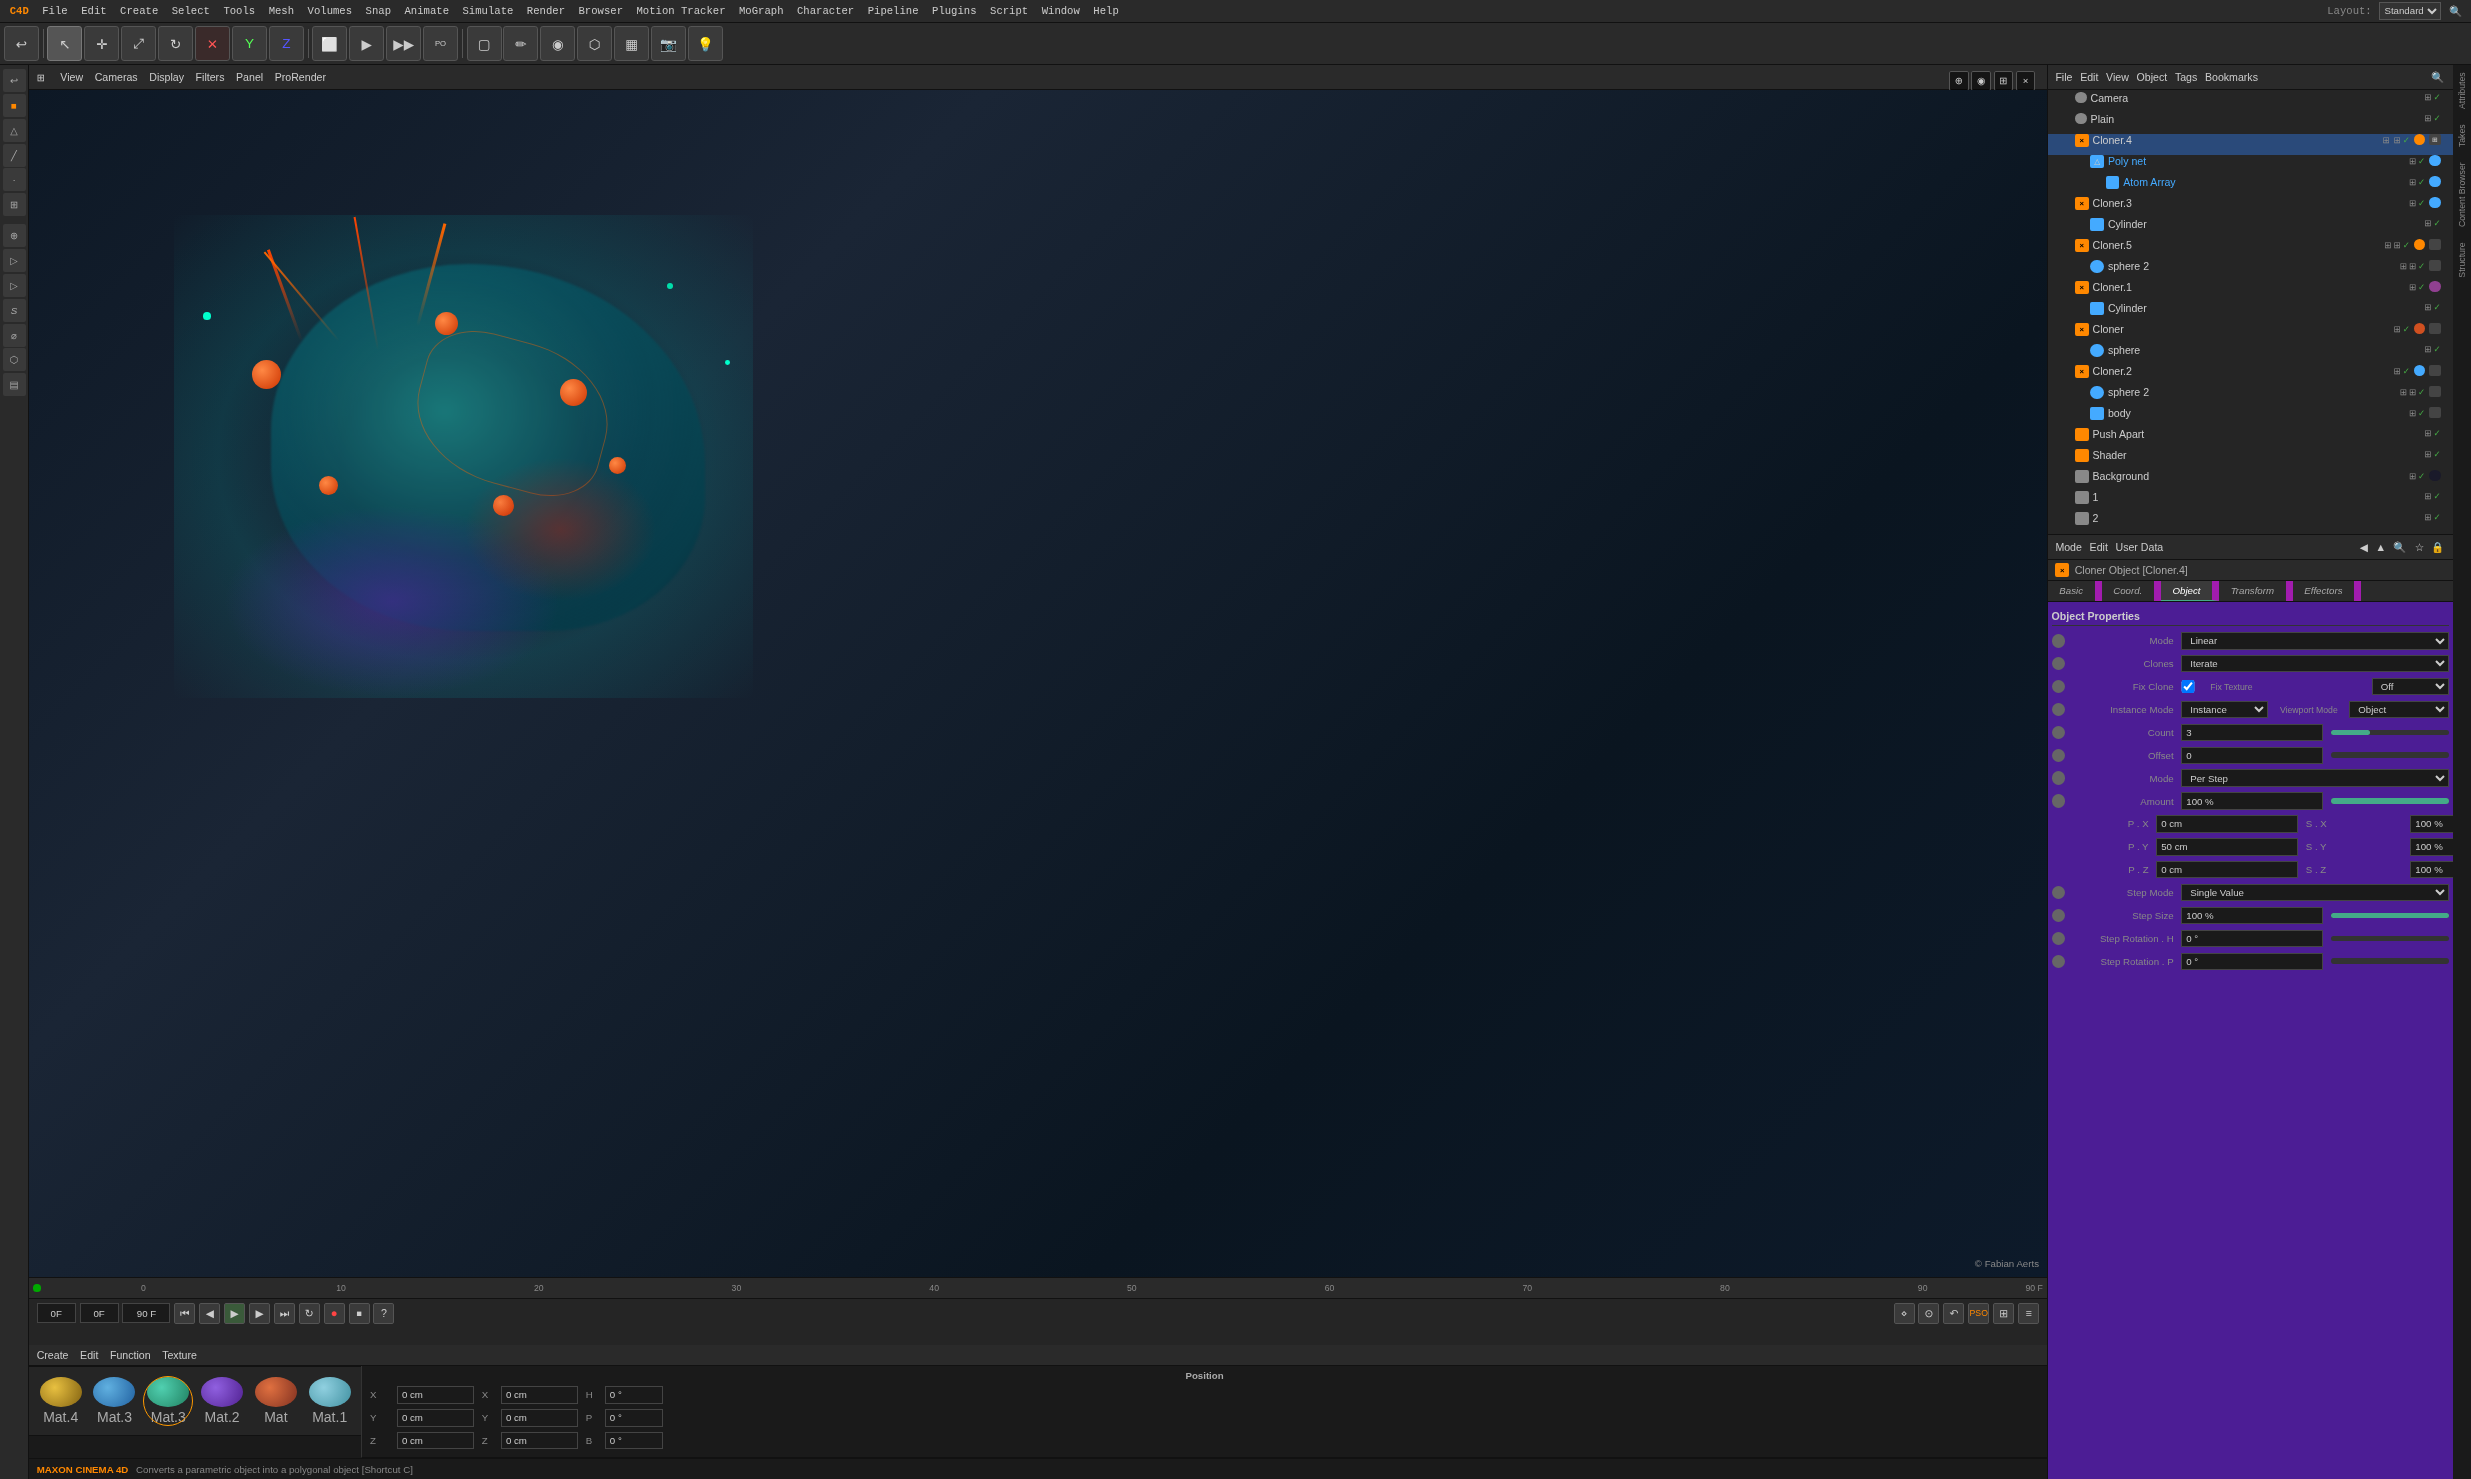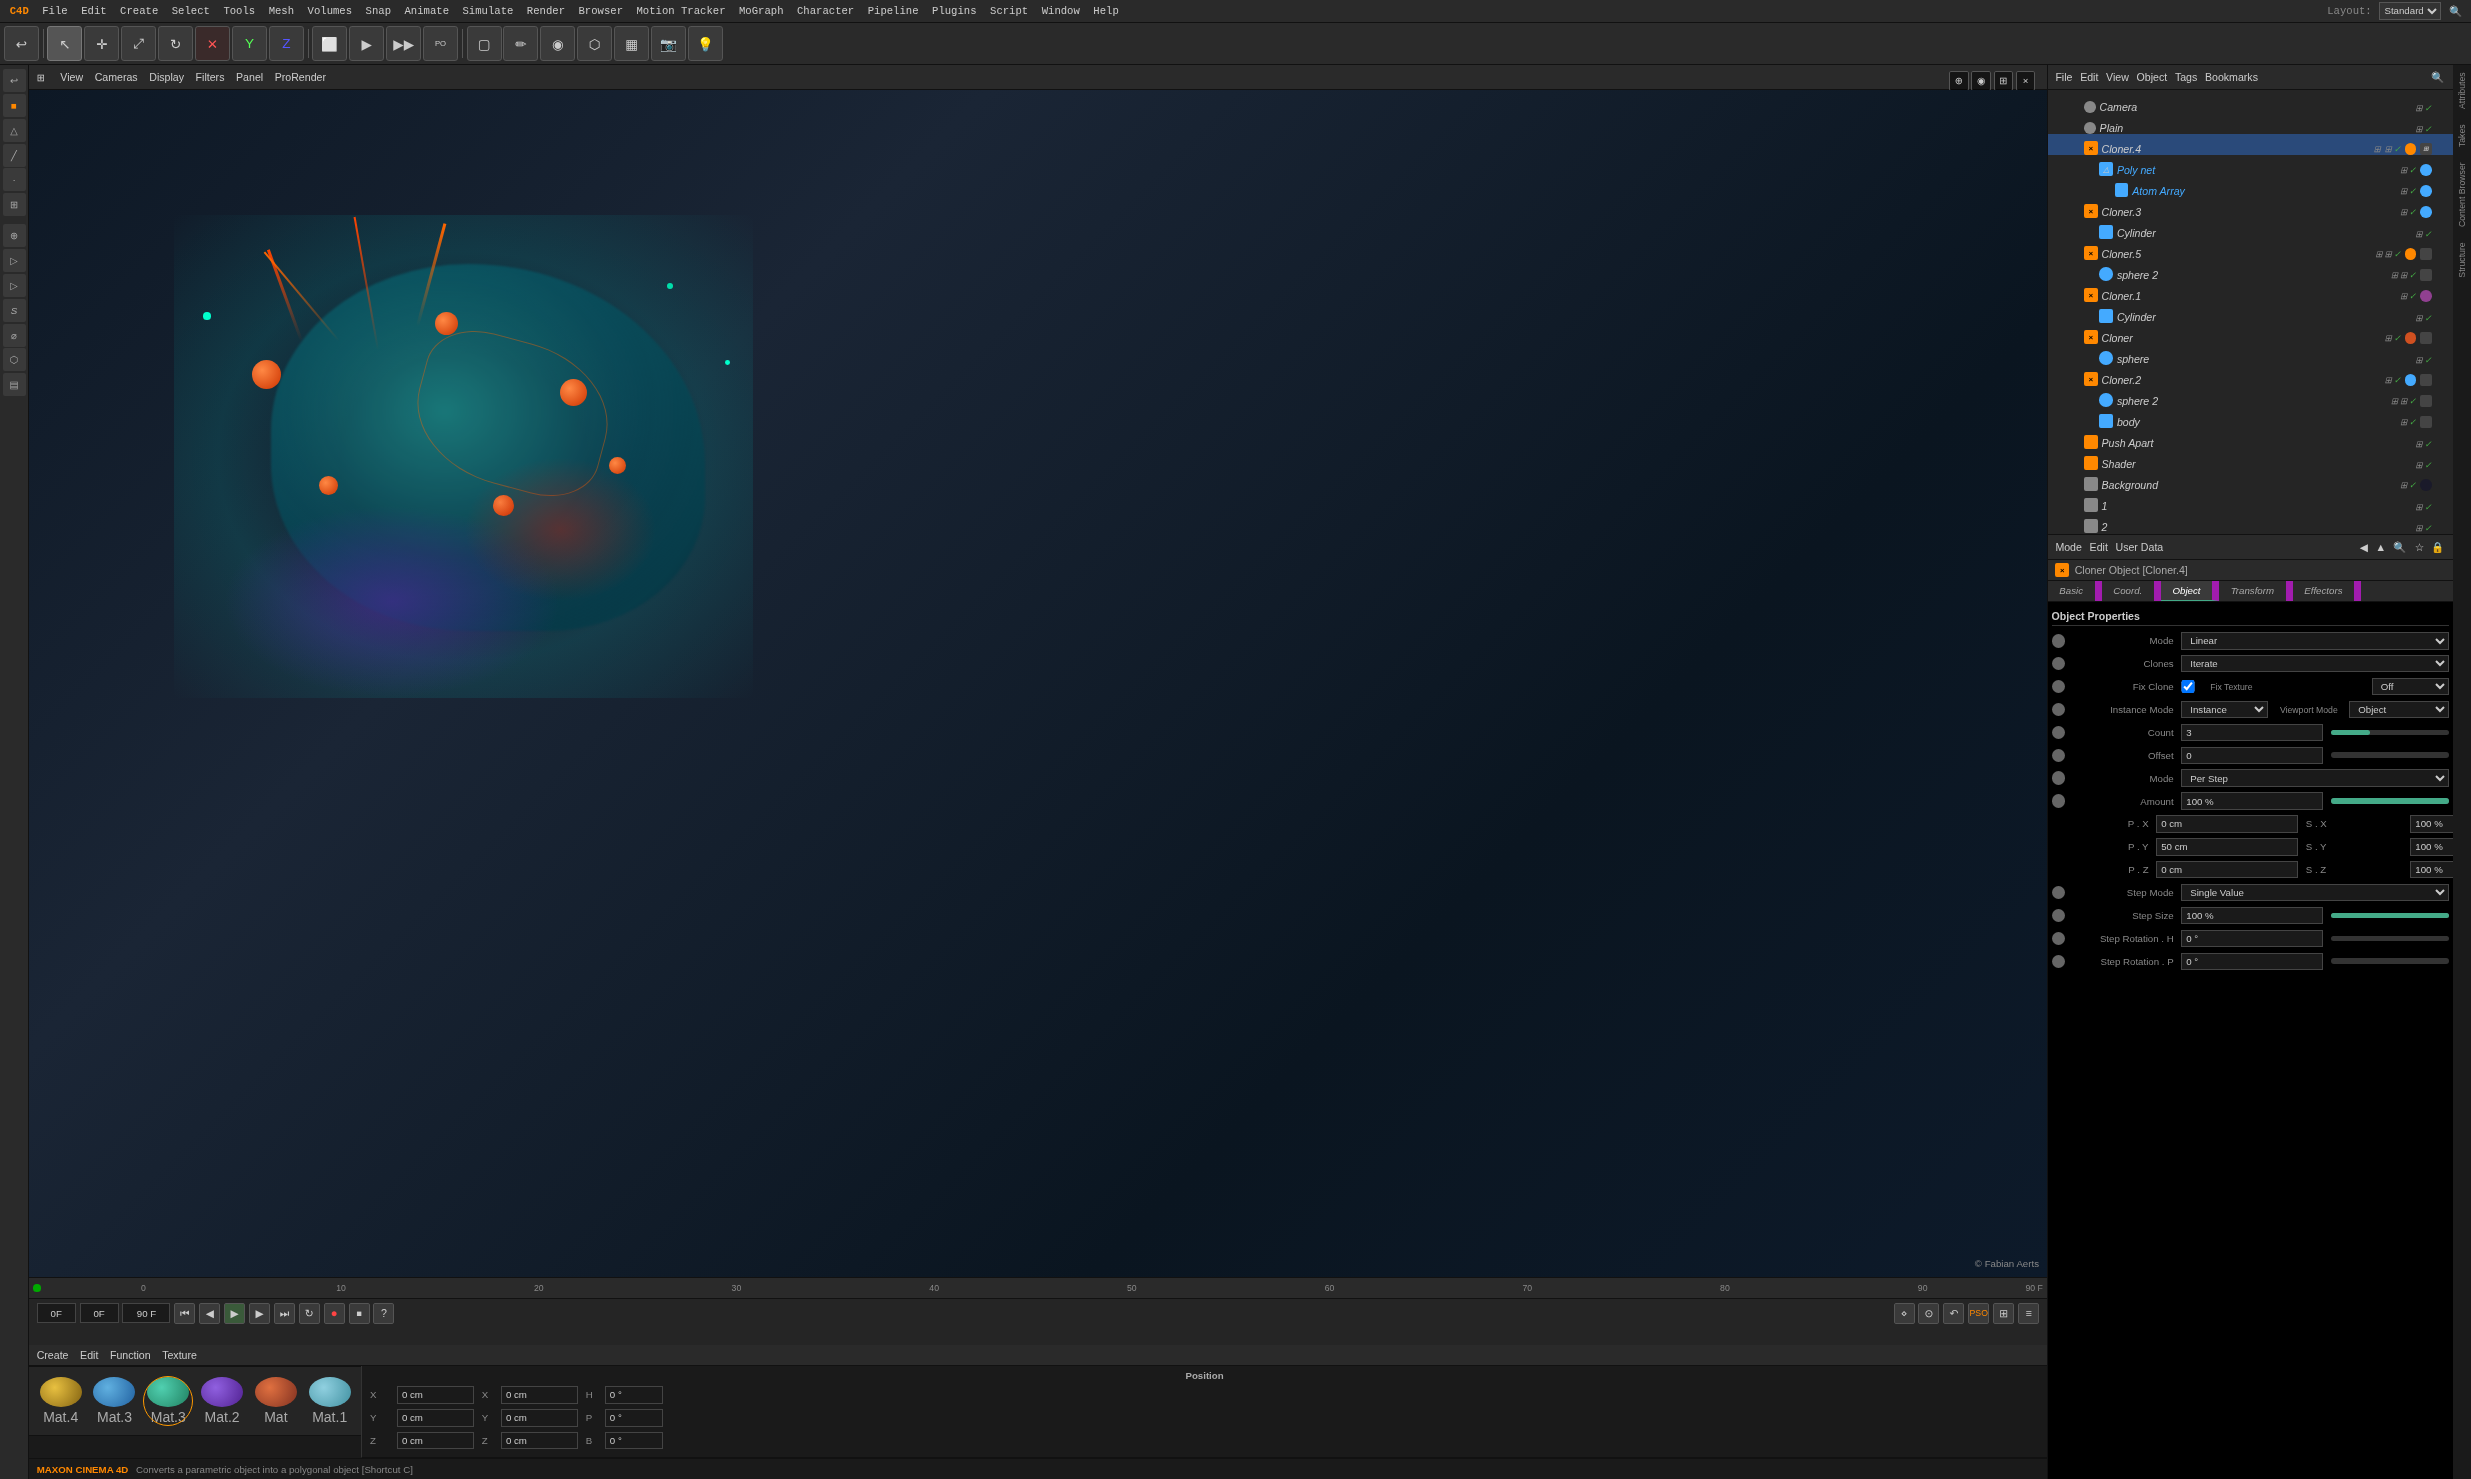--- a/index.html
+++ b/index.html
@@ -55,29 +55,29 @@
     .transform-header { color: #aaa; font-size: 9.7px; text-align: center; font-weight: bold; margin-bottom: 3.9px; }
     .transform-section { flex: 1; }
 
     
     #right-panel { width: 406px; background: #252525; border-left: 1px solid #111; display: flex; flex-direction: column; }
     #right-panel-header { background: #2a2a2a; height: 25px; display: flex; align-items: center; padding: 0 7.7px; gap: 7.7px; border-bottom: 1px solid #111; }
     #right-panel-header span { font-size: 10.6px; color: #ccc; cursor: pointer; }
 
     
     #object-tree { flex: 1; overflow-y: auto; padding: 1.9px 0; background: #252525; max-height: 444px; }
-    .tree-item { display: flex; align-items: flex-end; height: 21px; padding: 0 21px; cursor: pointer; font-style: italic; }
+    .tree-item { display: flex; align-items: flex-start; height: 21px; padding: 0 12px; cursor: pointer; }
     .tree-item.selected { background: #2a4a7a; }
     .tree-indent { width: 15.4px; flex-shrink: 0; }
     .tree-icon { width: 15.4px; height: 15.4px; border-radius: 50%; margin-right: 3.9px; flex-shrink: 0; }
     .tree-label { flex: 1; font-size: 10.6px; color: #ccc; }
     .tree-controls { display: flex; gap: 1.9px; align-items: center; }
 
     
-    #attr-panel { background: #000000; border-top: 1px solid #111; flex: 1; display: flex; flex-direction: column; }
+    #attr-panel { background: #4c1d95; border-top: 1px solid #111; flex: 1; display: flex; flex-direction: column; }
     #attr-header { background: #2a2a2a; height: 25px; display: flex; align-items: center; padding: 0 7.7px; gap: 7.7px; border-bottom: 1px solid #111; }
     #attr-title { background: #2a2a2a; height: 21px; display: flex; align-items: center; padding: 0 7.7px; border-bottom: 1px solid #111; font-size: 10.6px; color: #aaa; }
     #attr-tabs { display: flex; background: #2a2a2a; border-bottom: 1px solid #111; }
     .attr-tab { padding: 3.9px 11.6px; font-size: 9.7px; color: #aaa; cursor: pointer; border-right: 7px solid #a21caf; font-style: italic; }
     .attr-tab.active { background: #3a3a3a; color: #fff; border-bottom: 1.9px solid #4a8; }
     #attr-content { flex: 1; overflow-y: auto; padding: 3.9px; }
     .attr-section-title { color: #ccc; font-size: 10.6px; font-weight: bold; padding: 3.9px 0; border-bottom: 1px solid #333; margin-bottom: 3.9px; }
     .attr-row { display: flex; align-items: center; height: 21px; gap: 7.7px; margin-bottom: 1.9px; }
     .attr-label { color: #888; font-size: 9.7px; width: 97px; text-align: right; flex-shrink: 0; }
     .attr-value { flex: 1; background: #1a1a1a; border: 1px solid #444; color: #ccc; height: 17.4px; font-size: 9.7px; padding: 0 3.9px; }

